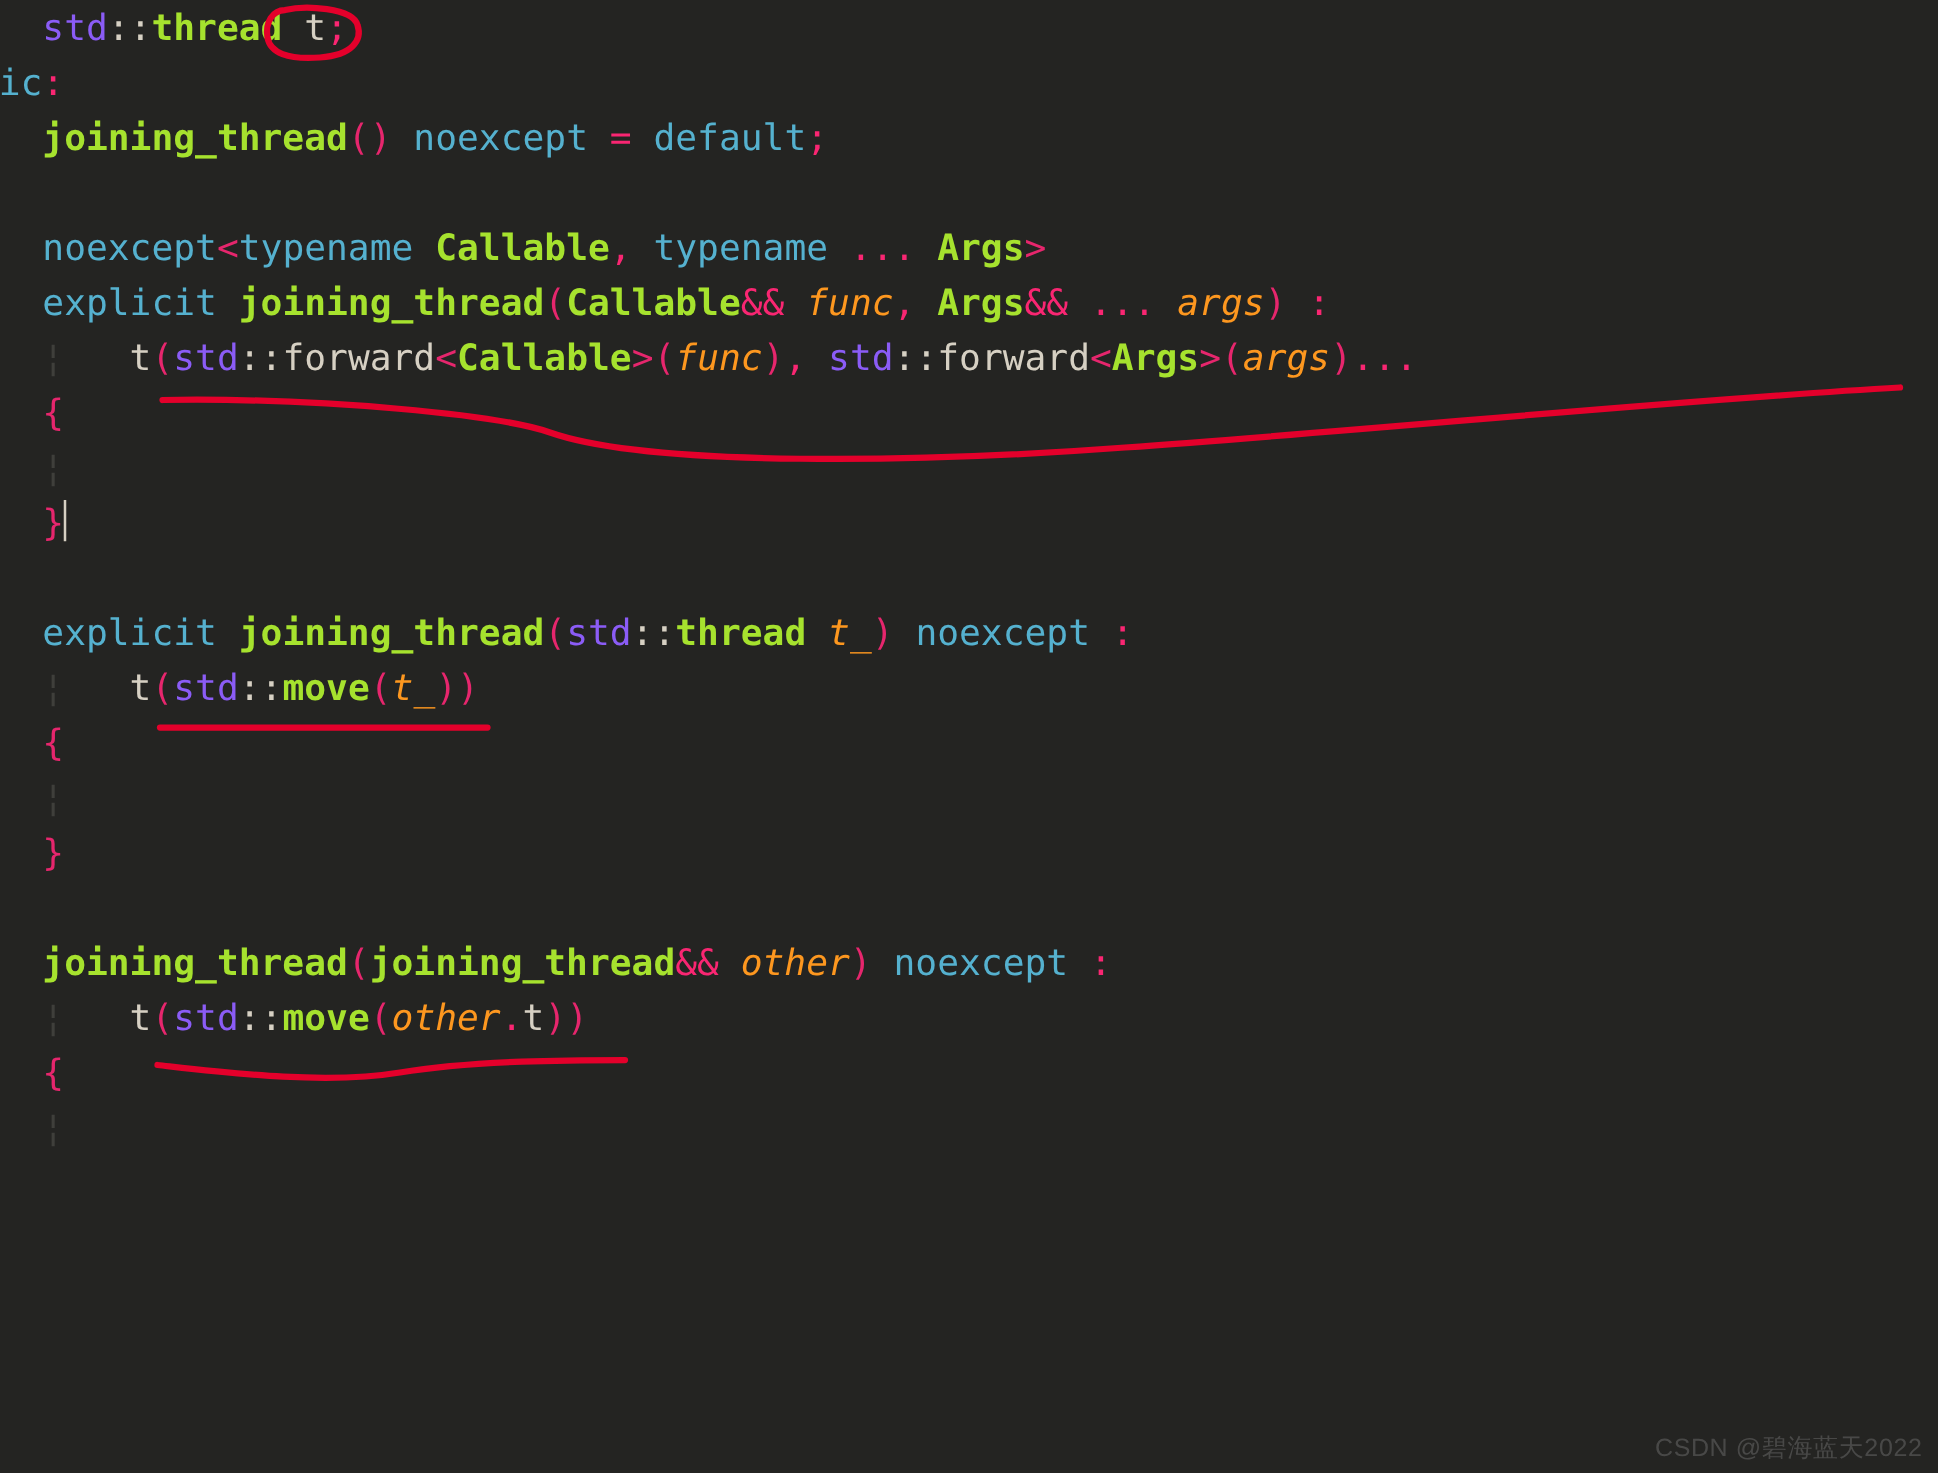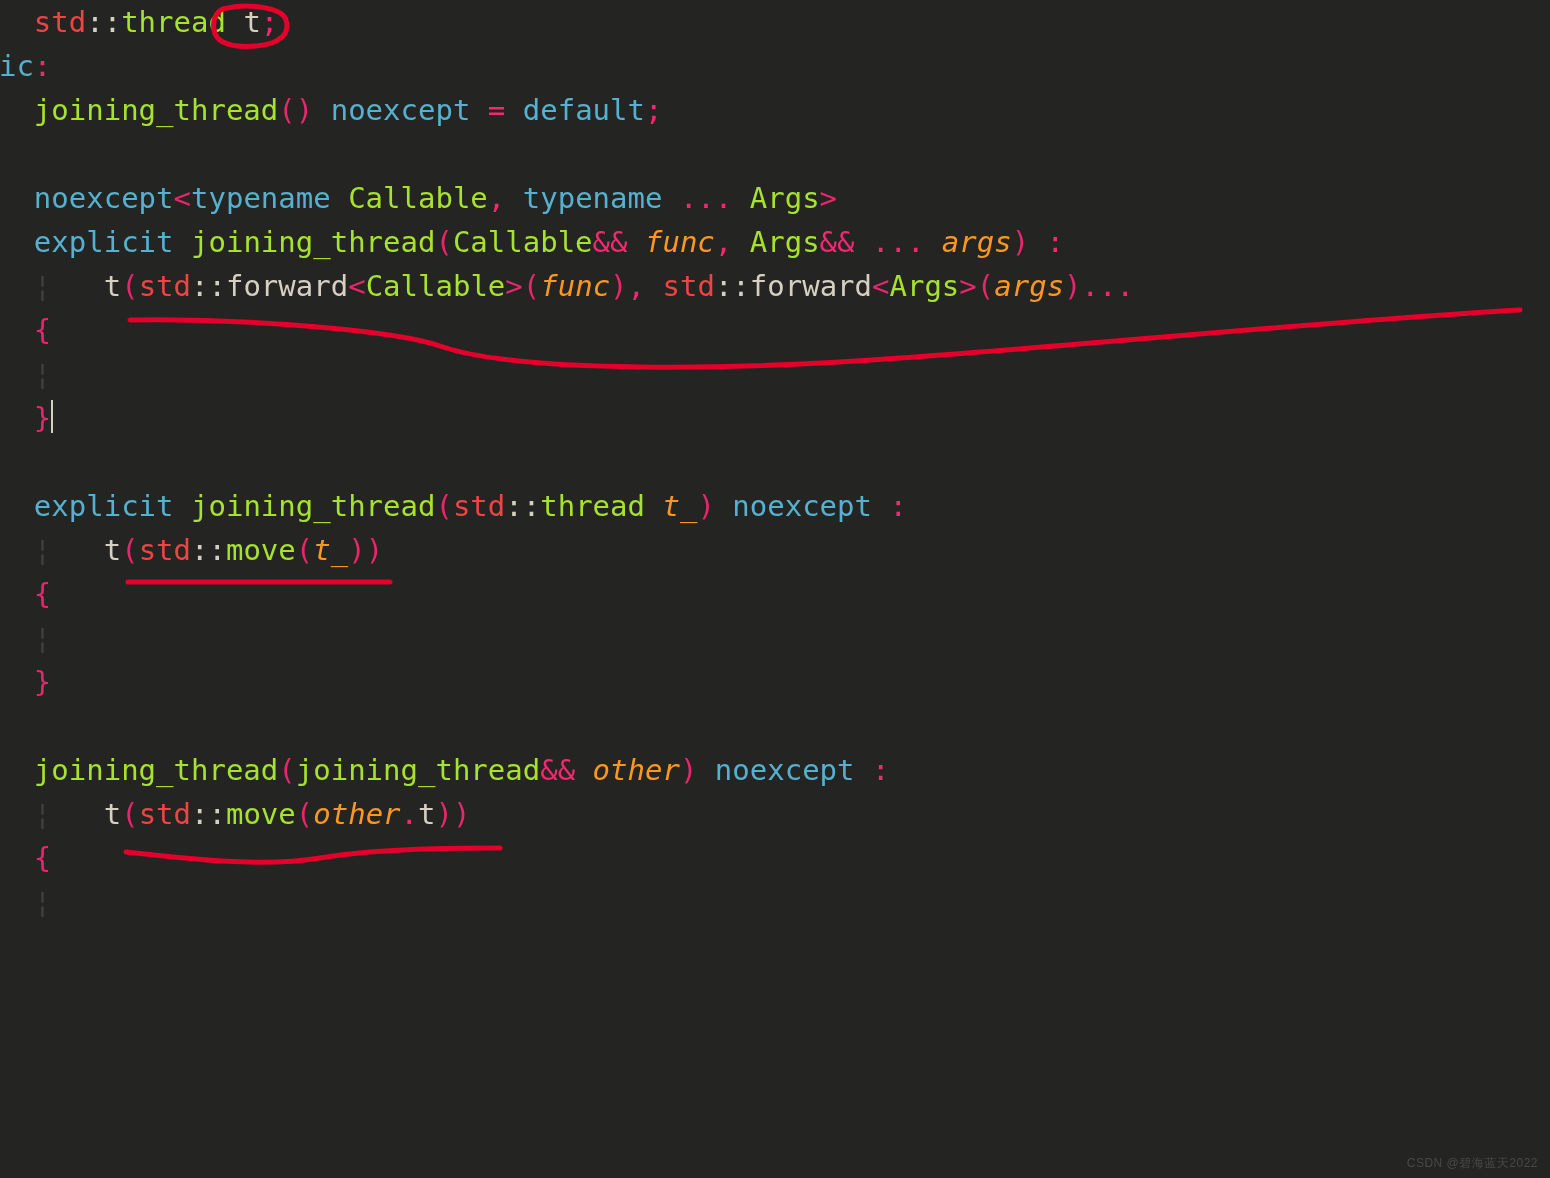--- a/index.html
+++ b/index.html
@@ -15,23 +15,23 @@
     padding: 0;
     font-family: "Consolas", "Menlo", "DejaVu Sans Mono", monospace;
     font-size: 29px;
     line-height: 44px;
     color: #d6d0c3;
     white-space: pre;
     position: relative;
     left: -36px;
   }
   .kw   { color: #55b1cf; }       
-  .scope{ color: #ef4444; }       
+  .scope{ color: #8b5cf6; }       
   .dcol { color: #d6d0c3; }       
-  .type { color: #a6e22e; }       
+  .type { color: #a6e22e; font-weight: bold; }       
   .id   { color: #d6d0c3; }
   .pink { color: #f92672; }       
   .brace{ color: #e6266d; }       
   .paren{ color: #e6266d; }       
   .ang  { color: #e6266d; }       
   .orange{ color: #fd971f; font-style: italic; }      
   .guide{
     color: #5a5a55;
     opacity: .5;
   }
@@ -40,21 +40,21 @@
     width:2px;
     height:33px;
     background:#d6d0c3;
     vertical-align:-5px;
   }
   .watermark{
     position:fixed;
     right:12px;
     bottom:6px;
     font-family: sans-serif;
-    font-size:12px;
+    font-size:20px;
     color:#777;
     opacity:.45;
     letter-spacing:.5px;
   }
   svg.overlay{
     position:absolute;
     left:0;
     top:0;
     pointer-events:none;
   }

